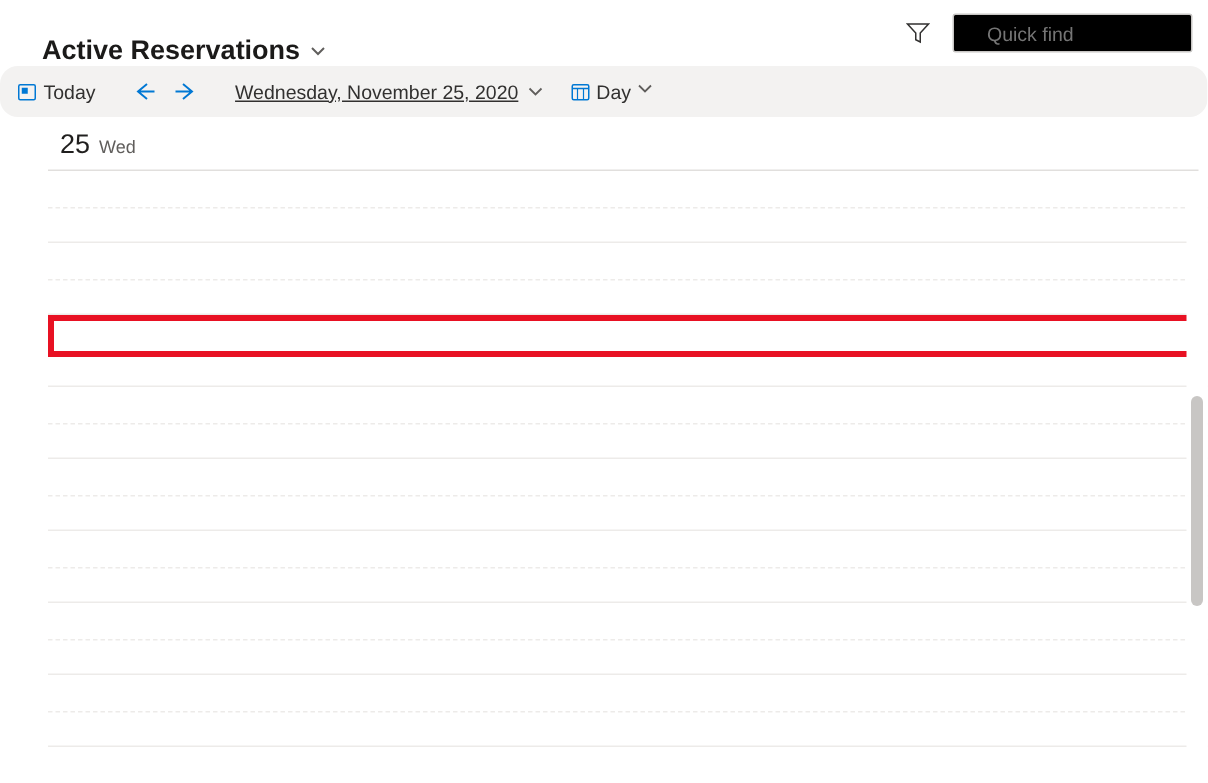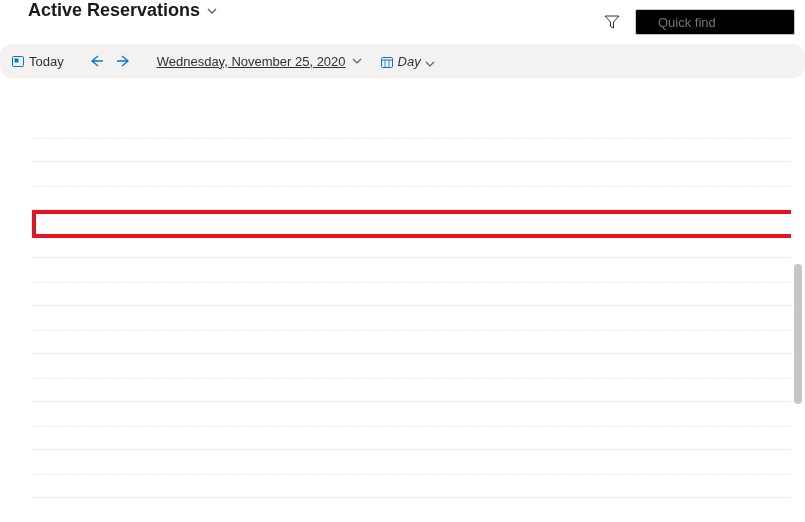--- a/index.html
+++ b/index.html
@@ -1,33 +1,33 @@
 <!DOCTYPE html>
 <html><head>
 <meta charset="utf-8">
 <style>
   * { box-sizing: border-box; margin: 0; padding: 0; }
   html, body { width: 805px; height: 522px; font-family: "Segoe UI", Arial, sans-serif; font-size: 13px; color: #323130; background: #fff; overflow: hidden; }
   
-  .header { display: flex; align-items: flex-start; height: 44px; padding: 0 10px 0 28px; position: relative; }
+  .header { display: flex; align-items: flex-end; height: 44px; padding: 0 10px 0 28px; position: relative; }
   .title-wrap { display: flex; align-items: center; gap: 6px; cursor: pointer; }
   .title { font-size: 18px; font-weight: 600; color: #1b1a19; }
   .chevron-down svg { display:block; }
   .header-right { position:absolute; right:10px; top:0; height:44px; display:flex; align-items:center; gap:10px; }
   .filter-btn { width:26px; height:26px; display:flex; align-items:center; justify-content:center; cursor:pointer; }
   .search-box { width:160px; height:26px; border:1px solid #c8c6c4; border-radius:2px; display:flex; align-items:center; padding:0 22px; background:#000000; }
   .search-box input { flex:1; border:none; outline:none; font-size:13px; color:#605e5c; background:transparent; }
   
   .toolbar { display:flex; align-items:center; height:34px; background:#f3f2f1; padding:0 6px; gap:6px; font-size:13px; color:#323130;border-radius:12px; }
   .tb-item { display:flex; align-items:center; gap:4px; padding:2px 5px; cursor:pointer; }
   .tb-sep { width:4px; }
   .nav-arrow { display:flex; align-items:center; justify-content:center; width:22px; height:22px; cursor:pointer; }
   .date-picker { display:flex; align-items:center; gap:6px; cursor:pointer; padding:2px 6px;text-decoration:underline; }
   .date-text { color:#323130; }
-  .view-picker { display:flex; align-items:flex-end; gap:4px; cursor:pointer; padding:2px 6px;font-style:italic; }
+  .view-picker { display:flex; align-items:flex-start; gap:4px; cursor:pointer; padding:2px 6px; }
   
   .cal-wrap { position:absolute; left:4px; right:0; top:78px; bottom:0; background:#fff; display:flex; }
   .gutter { width:24px; position:relative; }
   .day-header { position:absolute; left:28px; right:6px; top:0; height:36px; border-bottom:1px solid #e1dfdd; display:flex; align-items:flex-end; padding:0 0 6px 8px; gap:6px; }
   .day-num { font-size:18px; font-weight:400; color:#201f1e; }
   .day-name { font-size:12px; color:#605e5c; padding-bottom:2px; }
   .grid { position:absolute; left:28px; right:0; top:36px; bottom:0; overflow:hidden; }
   .hour-row { height:48px; border-bottom:1px solid #edebe9; position:relative; cursor:pointer; }
   .hour-row::after { content:""; position:absolute; left:0; right:0; top:50%; border-top:1px dashed #edebe9; }
   .hour-label { position:absolute; width:24px; text-align:right; font-size:11px; color:#605e5c; left:-24px; top:-7px; }
@@ -111,20 +111,24 @@
     <span>
       <svg width="10" height="10" viewBox="0 0 10 10">
           <path d="M1 3 L5 7 L9 3" fill="none" stroke="#605e5c" stroke-width="1.2"></path>
         </svg>
     </span>
   </div>
 </div>
 
 <div class="cal-wrap">
   <div class="gutter"></div>
+  <div class="day-header">
+    <span class="day-num">25</span>
+    <span class="day-name">Wed</span>
+  </div>
   <div class="grid" id="grid">
       <div class="hour-row">
         <div class="hour-label"></div>
       </div>
       <div class="hour-row"></div>
       <div class="hour-row"></div>
       <div class="hour-row"></div>
       <div class="hour-row"></div>
       <div class="hour-row"></div>
       <div class="hour-row"></div>

